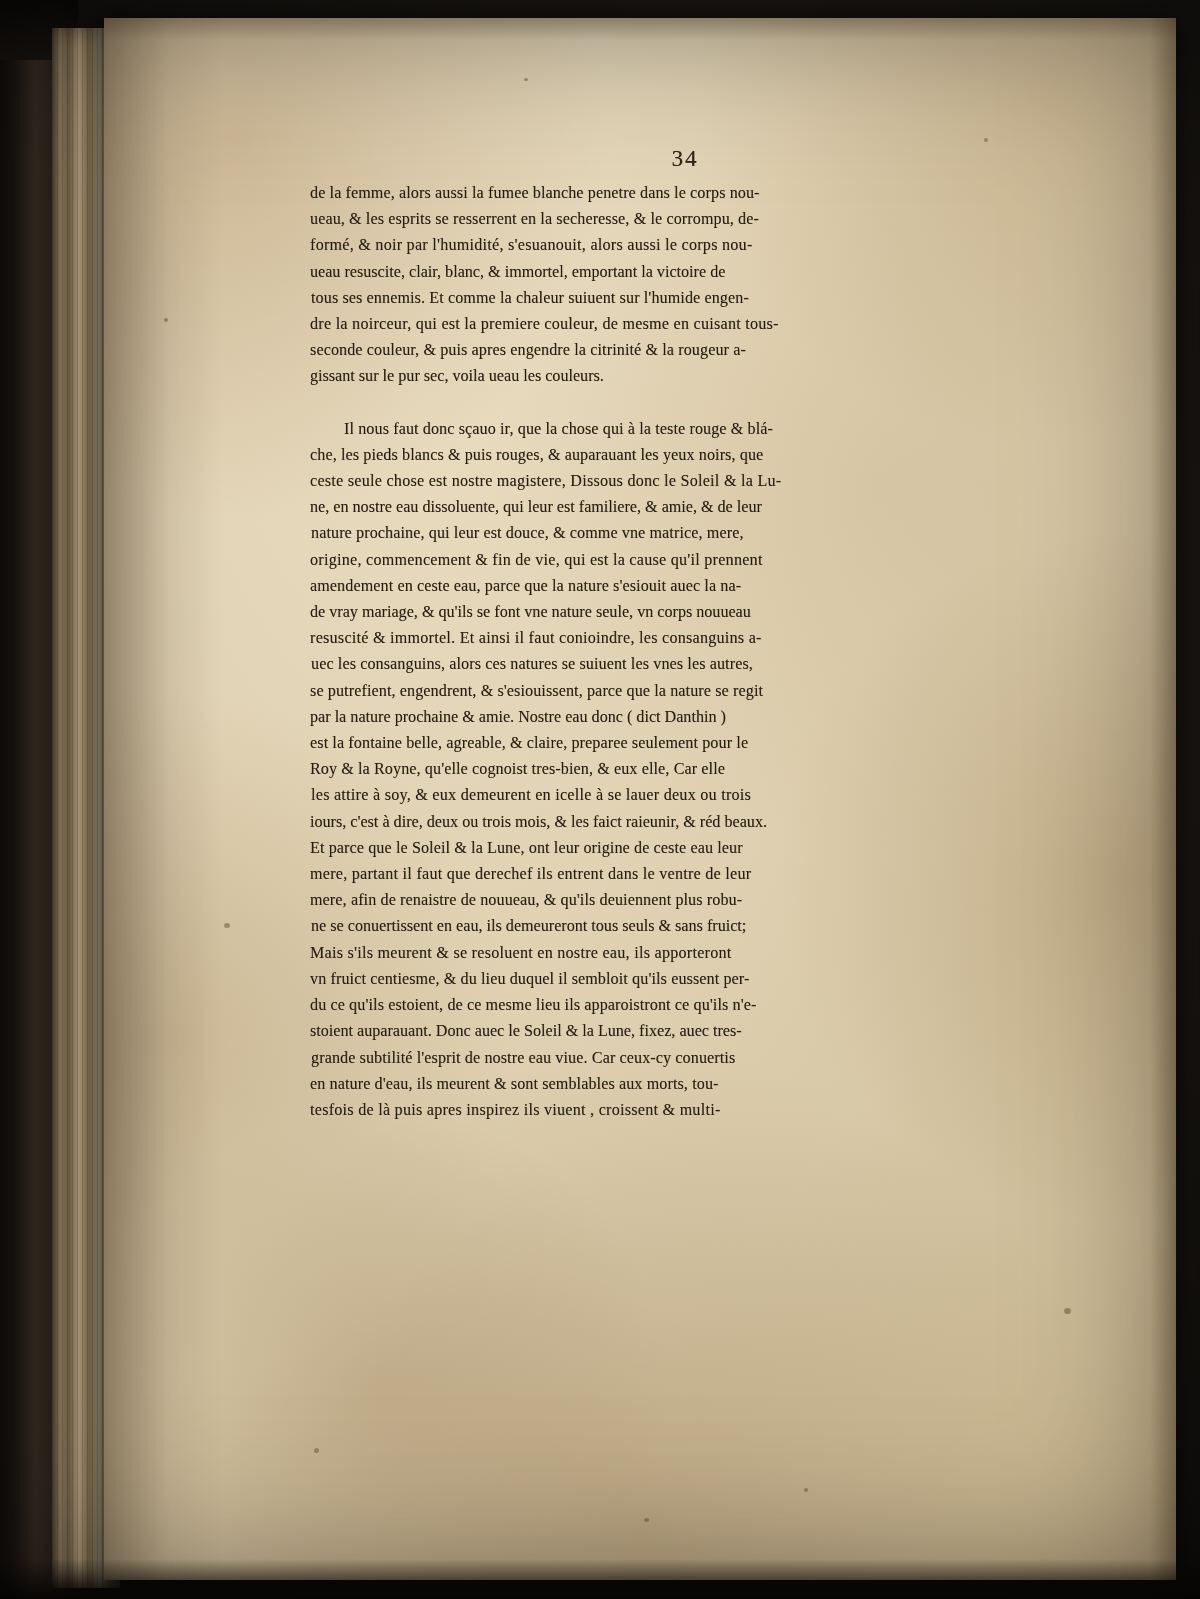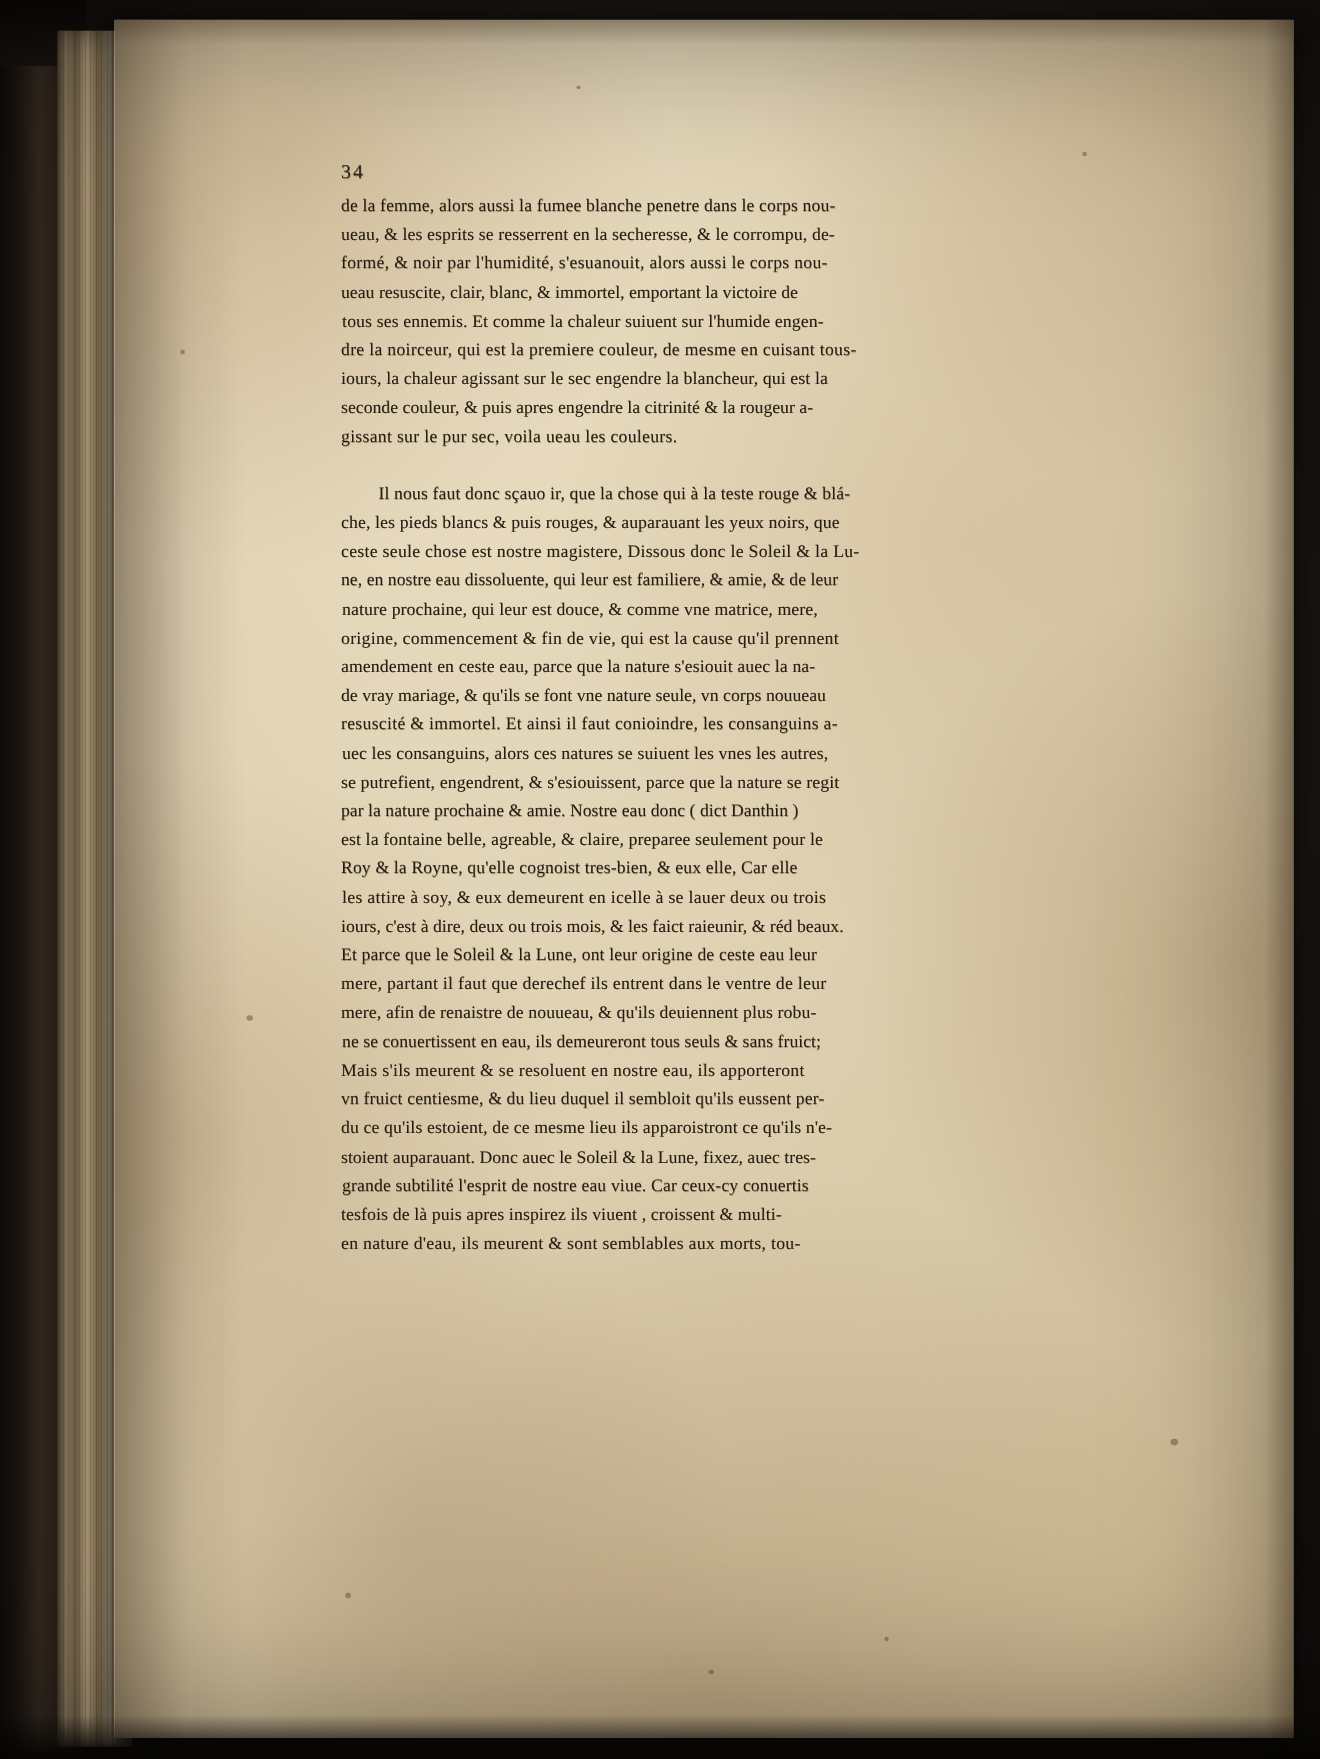--- a/index.html
+++ b/index.html
@@ -131,21 +131,22 @@
 
   
   .textblock {
     position: absolute;
     left: 206px;
     top: 128px;
     width: 750px;
     z-index: 3;
   }
   .folio {
-    font-size: 18px;
+    text-align: center;
+    font-size: 23px;
     letter-spacing: 2px;
     color: #2d2519;
     margin-bottom: 8px;
     text-shadow: 0.4px 0.4px 0 rgba(70,55,35,0.5);
   }
   .para {
     color: #241d13;
     font-size: 16px;
     line-height: 26.2px;
     text-align: justify;
@@ -202,21 +203,20 @@
 
       <div class="folio">34</div>
 
       <p class="para p1">
         <span class="ln">de la femme, alors aussi la fumee blanche penetre dans le corps nou-</span>
         <span class="ln">ueau, &amp; les esprits se resserrent en la secheresse, &amp; le corrompu, de-</span>
         <span class="ln">formé, &amp; noir par l'humidité, s'esuanouit, alors aussi le corps nou-</span>
         <span class="ln">ueau resuscite, clair, blanc, &amp; immortel, emportant la victoire de</span>
         <span class="ln">tous ses ennemis. Et comme la chaleur suiuent sur l'humide engen-</span>
         <span class="ln">dre la noirceur, qui est la premiere couleur, de mesme en cuisant tous-</span>
-        <span class="ln">iours, la chaleur agissant sur le sec engendre la blancheur, qui est la</span>
         <span class="ln">seconde couleur, &amp; puis apres engendre la citrinité &amp; la rougeur a-</span>
         <span class="ln">gissant sur le pur sec, voila ueau les couleurs.</span>
       </p>
 
       <p class="para p2">
         <span class="ln">Il nous faut donc sçauo ir, que la chose qui à la teste rouge &amp; blá-</span>
         <span class="ln">che, les pieds blancs &amp; puis rouges, &amp; auparauant les yeux noirs, que</span>
         <span class="ln">ceste seule chose est nostre magistere, Dissous donc le Soleil &amp; la Lu-</span>
         <span class="ln">ne, en nostre eau dissoluente, qui leur est familiere, &amp; amie, &amp; de leur</span>
         <span class="ln">nature prochaine, qui leur est douce, &amp; comme vne matrice, mere,</span>
@@ -233,22 +233,22 @@
         <span class="ln">iours, c'est à dire, deux ou trois mois, &amp; les faict raieunir, &amp; réd beaux.</span>
         <span class="ln">Et parce que le Soleil &amp; la Lune, ont leur origine de ceste eau leur</span>
         <span class="ln">mere, partant il faut que derechef ils entrent dans le ventre de leur</span>
         <span class="ln">mere, afin de renaistre de nouueau, &amp; qu'ils deuiennent plus robu-</span>
         <span class="ln">ne se conuertissent en eau, ils demeureront tous seuls &amp; sans fruict;</span>
         <span class="ln">Mais s'ils meurent &amp; se resoluent en nostre eau, ils apporteront</span>
         <span class="ln">vn fruict centiesme, &amp; du lieu duquel il sembloit qu'ils eussent per-</span>
         <span class="ln">du ce qu'ils estoient, de ce mesme lieu ils apparoistront ce qu'ils n'e-</span>
         <span class="ln">stoient auparauant. Donc auec le Soleil &amp; la Lune, fixez, auec tres-</span>
         <span class="ln">grande subtilité l'esprit de nostre eau viue. Car ceux-cy conuertis</span>
+        <span class="ln">en nature d'eau, ils meurent &amp; sont semblables aux morts, tou-</span>
         <span class="ln">tesfois de là puis apres inspirez ils viuent , croissent &amp; multi-</span>
-        <span class="ln">en nature d'eau, ils meurent &amp; sont semblables aux morts, tou-</span>
         <span class="ln"></span>
         <span class="ln"></span>
         <span class="ln"></span>
         <span class="ln"></span>
         <span class="ln"></span>
         <span class="ln"></span>
       </p>
 
     </div>
   </div>

